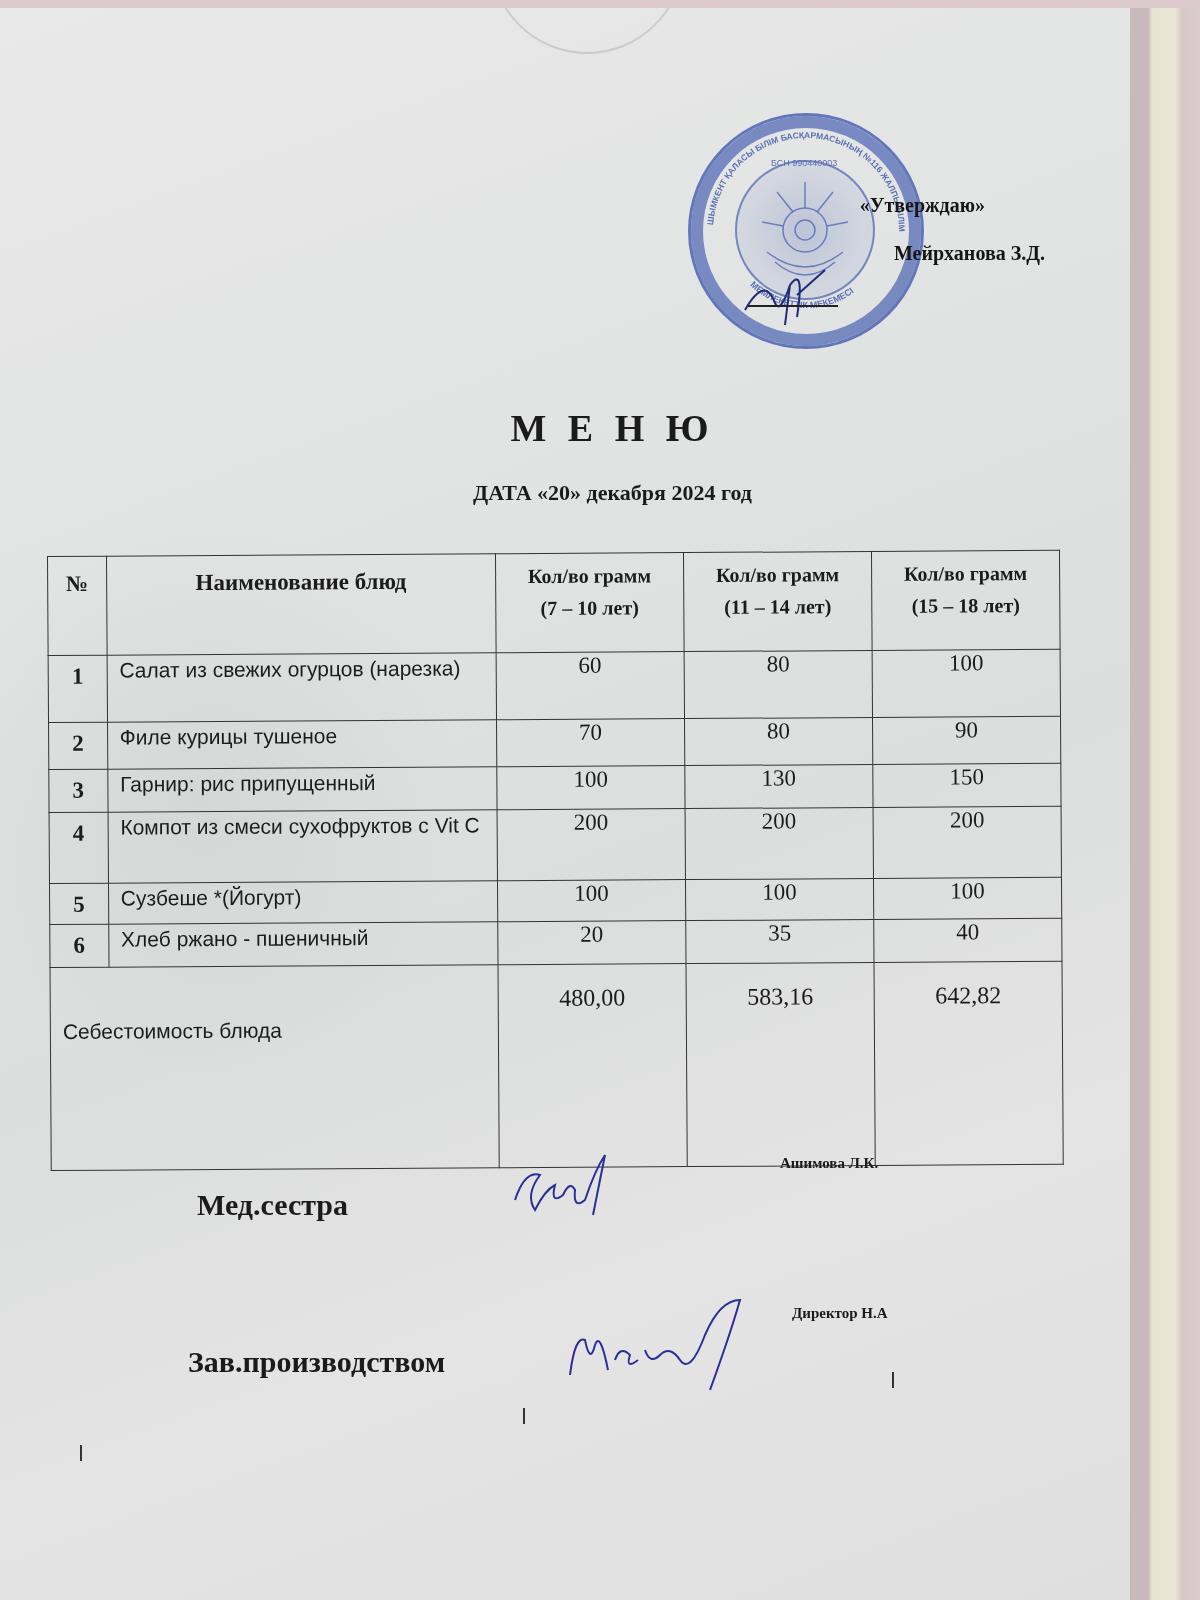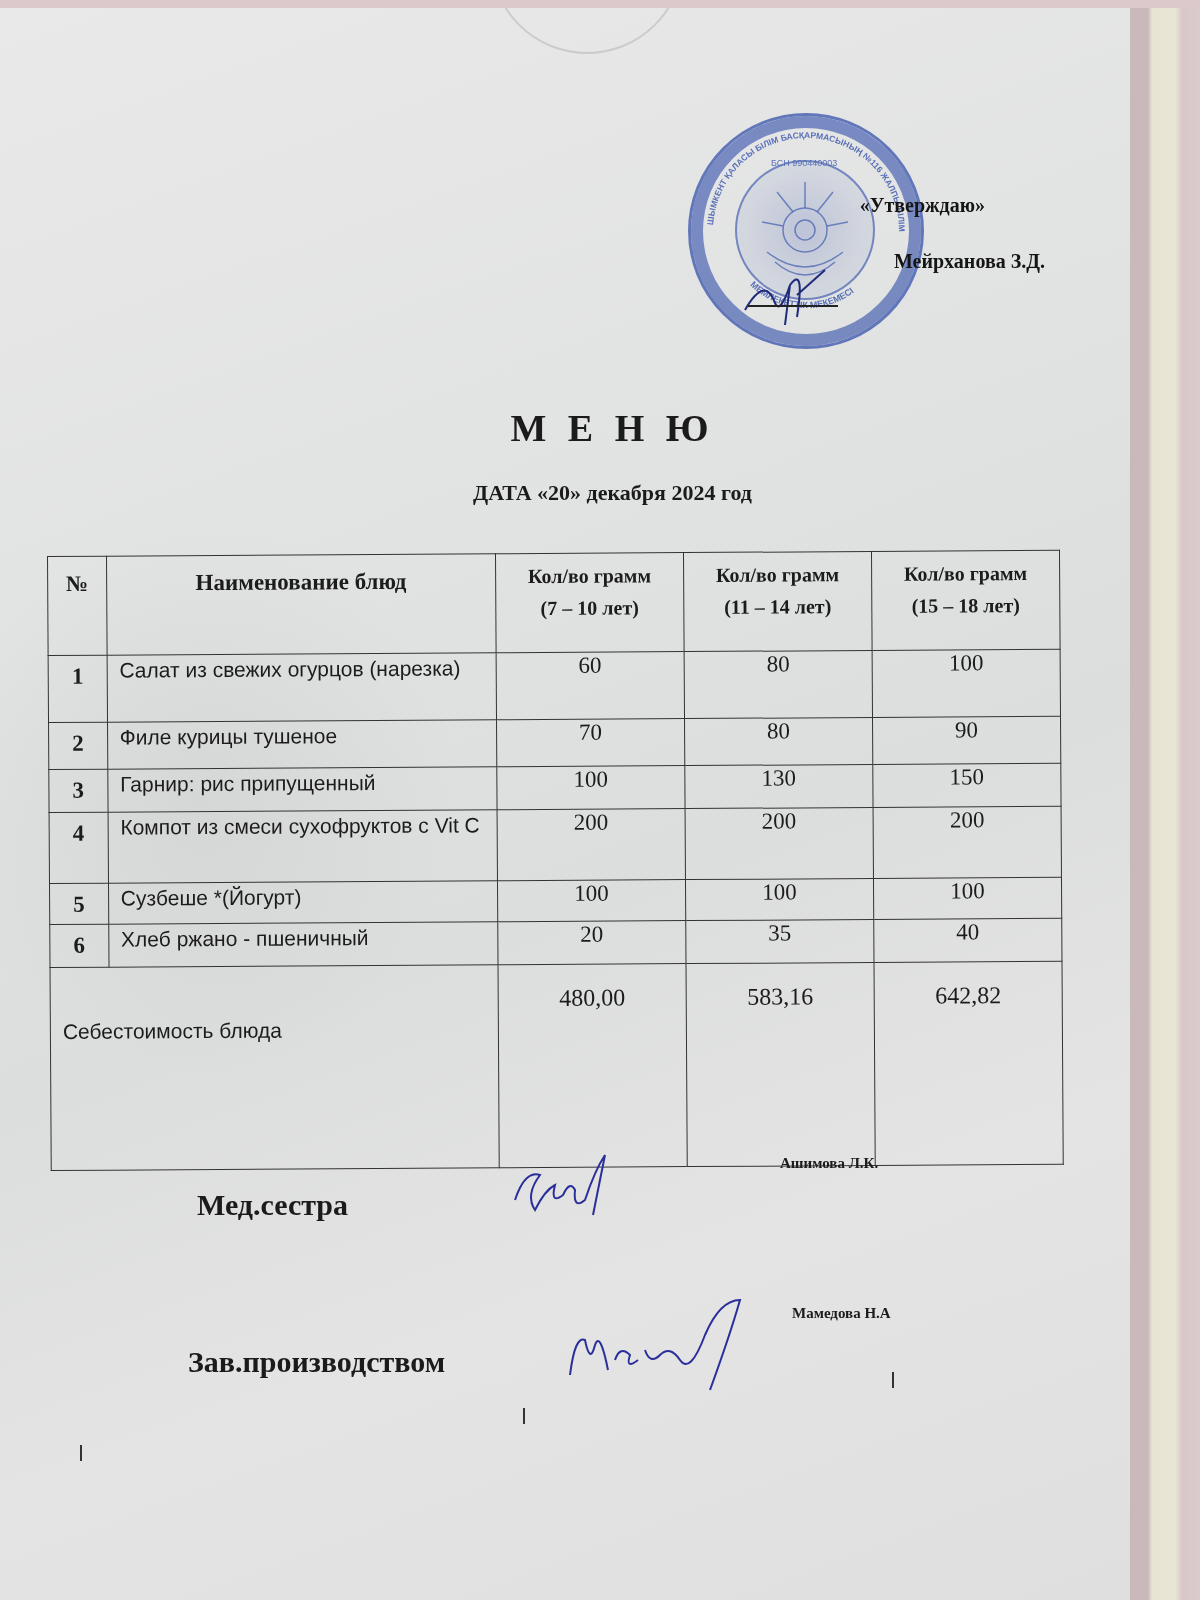--- a/index.html
+++ b/index.html
@@ -40,21 +40,21 @@
     background:radial-gradient(circle, rgba(48,78,170,0.25) 0%, rgba(48,78,170,0.12) 55%, rgba(48,78,170,0.05) 100%);
   }
   .stamp-text {
     position:absolute; left:0; top:0; width:230px; height:230px;
   }
   .approve {
     position:absolute; left:760px; top:190px; text-align:right; width:285px;
     font-weight:bold; font-size:20px; color:#151515; line-height:30px;
   }
   .approve .l1 { padding-right:60px; }
-  .approve .l3 { margin-top:26px; }
+  .approve .l3 { margin-top:18px; }
   .sig-line {
     position:absolute; left:748px; top:305px; width:90px; border-bottom:2px solid #222;
   }
 
   .title {
     position:absolute; left:0; width:1225px; top:406px; text-align:center;
     font-size:38px; font-weight:bold; letter-spacing:6px; color:#1b1b1b;
   }
   .date {
     position:absolute; left:0; width:1225px; top:480px; text-align:center;
@@ -212,21 +212,21 @@
   <div class="sig-role" style="left:197px; top:1188px;">Мед.сестра</div>
   <svg class="signature" style="left:505px; top:1140px;" width="120" height="90" viewBox="0 0 120 90">
     <path d="M10 60 Q20 30 35 35 Q20 55 30 70 Q40 50 50 45 Q45 65 58 55 Q65 40 70 50 Q68 70 80 60 Q90 30 100 15 Q95 40 88 75" stroke="#2b2f9a" stroke-width="2" fill="none"></path>
   </svg>
   <div class="sig-name" style="left:780px; top:1155px;">Ашимова Л.К.</div>
 
   <div class="sig-role" style="left:188px; top:1345px;">Зав.производством</div>
   <svg class="signature" style="left:560px; top:1295px;" width="200" height="100" viewBox="0 0 200 100">
     <path d="M10 80 Q15 40 25 45 Q30 70 35 50 Q40 35 48 75 M55 65 Q60 50 70 60 Q65 75 78 65 M85 55 Q90 70 100 60 Q110 50 120 65 Q130 80 145 40 Q160 5 180 5 Q170 40 150 95" stroke="#2b2f9a" stroke-width="2" fill="none"></path>
   </svg>
-  <div class="sig-name" style="left:792px; top:1305px;">Мамедова Н.А</div>
+  <div class="sig-name" style="left:792px; top:1305px;">Директор Н.А</div>
 
   <div class="mark" style="left:892px; top:1372px; height:16px;"></div>
   <div class="mark" style="left:523px; top:1408px; height:16px;"></div>
   <div class="mark" style="left:80px; top:1445px; height:16px;"></div>
 </div>
 
 <div class="wall-edge"></div>
 <div class="top-strip"></div>
 
 </body></html>

